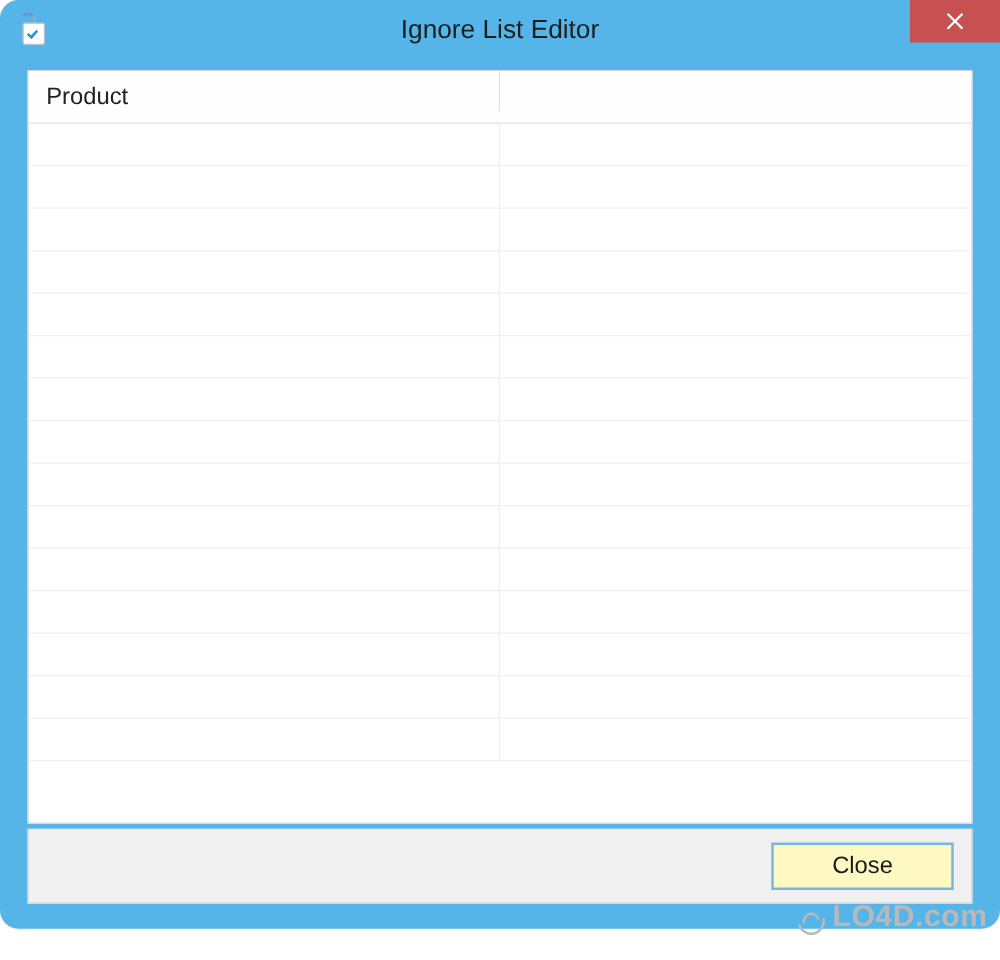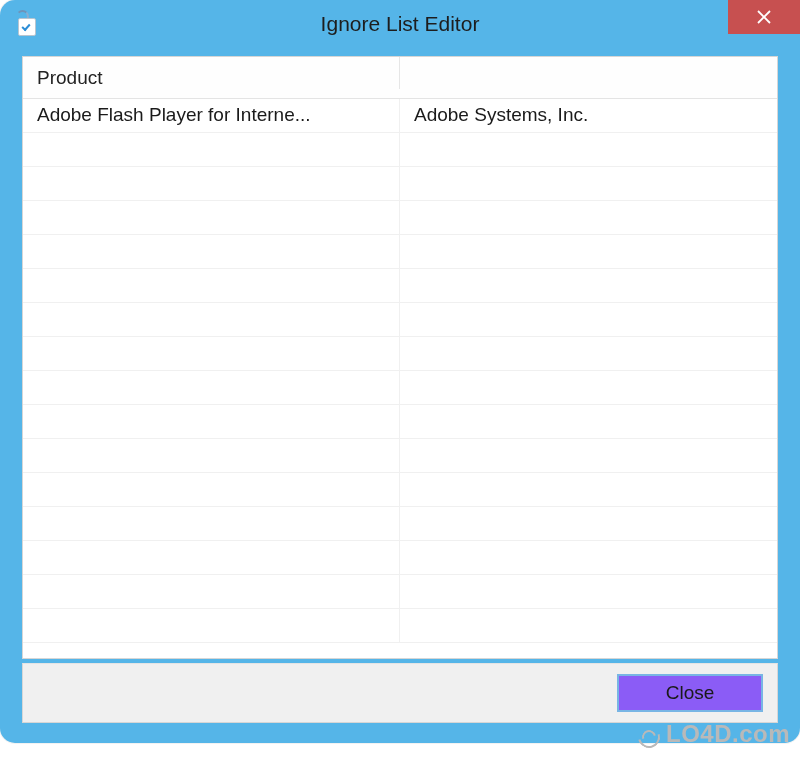--- a/index.html
+++ b/index.html
@@ -143,21 +143,21 @@
       border: 1px solid #d6d6d6;
       border-top: 1px solid #e4e4e4;
       display: flex;
       justify-content: flex-end;
       align-items: center;
       padding-right: 14px;
     }
     .close-button {
       width: 146px;
       height: 38px;
-      background: #8b5cf6;
+      background: #fef9c3;
       border: 2px solid #78b5e4;
       font-size: 19px;
       color: #1a1a1a;
       cursor: pointer;
       font-family: inherit;
     }
     .watermark {
       position: absolute;
       right: 10px;
       bottom: 20px;
@@ -210,24 +210,20 @@
       </svg>
     </div>
   </div>
 
   <div class="content-frame">
     <div class="list-header">
       <div class="col col-product">Product</div>
     </div>
     <div class="list-body" id="list-body">
         <div class="row">
-          <div class="cell col-product">Adobe Flash Player for Interne...</div>
-          <div class="cell col-company">Adobe Systems, Inc.</div>
-        </div>
-        <div class="row">
           <div class="cell col-product"></div>
           <div class="cell col-company"></div>
         </div>
         <div class="row">
           <div class="cell col-product"></div>
           <div class="cell col-company"></div>
         </div>
         <div class="row">
           <div class="cell col-product"></div>
           <div class="cell col-company"></div>

